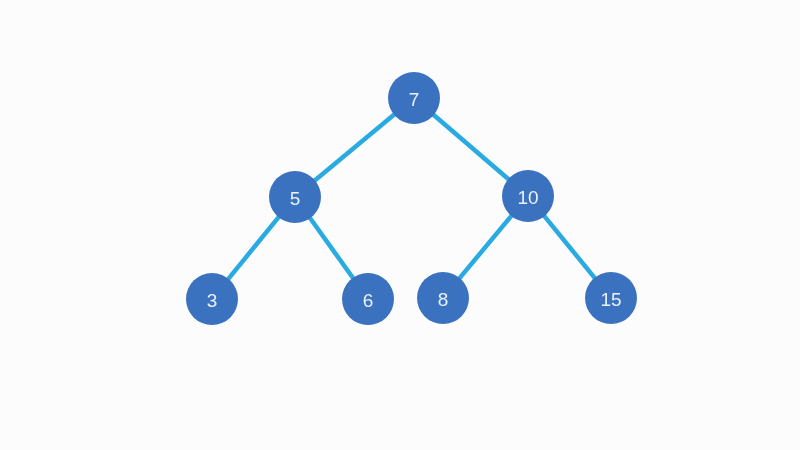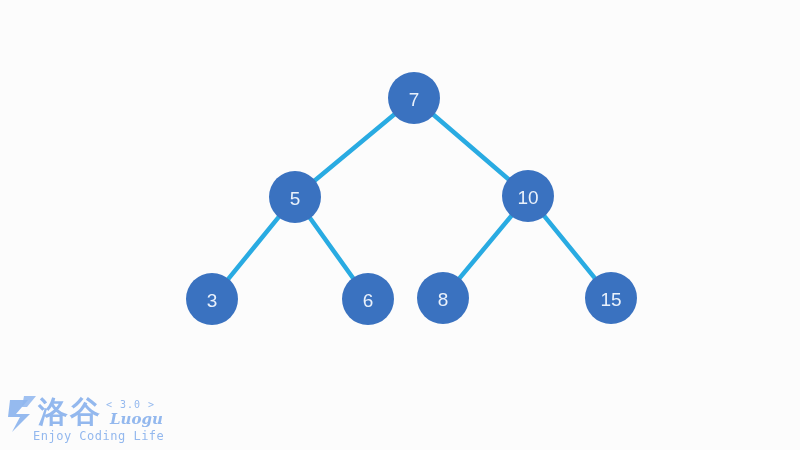--- a/index.html
+++ b/index.html
@@ -126,27 +126,14 @@
           <circle cx="443" cy="298" r="26" fill="#3a72c0" class="node-circle"></circle>
           <text x="443" y="299" class="node-label" fill="#e9f1fb">8</text>
         </g>
         <g>
           <circle cx="611" cy="298" r="26" fill="#3a72c0" class="node-circle"></circle>
           <text x="611" y="299" class="node-label" fill="#e9f1fb">15</text>
         </g>
       </g>
   </svg>
 
-  <div id="brand-logo">
-    <svg id="brand-logo-svg" width="180" height="56" viewBox="0 0 180 56" xmlns="http://www.w3.org/2000/svg">
-
-      <g class="brand-mark">
-        <path d="M4 10 L22 10 L10 24 L24 24 L6 42 L14 27 L2 27 Z" opacity="0.95"></path>
-        <path d="M18 6 L30 6 L21 17 L16 17 Z" opacity="0.85"></path>
-      </g>
-      <text class="brand-cn" x="32" y="32">洛谷</text>
-      <text class="brand-ver" x="100" y="18">&lt; 3.0 &gt;</text>
-      <text class="brand-rom" x="104" y="34">Luogu</text>
-      <text class="brand-tag" x="27" y="50">Enjoy Coding Life</text>
-    </svg>
-  </div>
 
 </div>
 
 </body></html>

